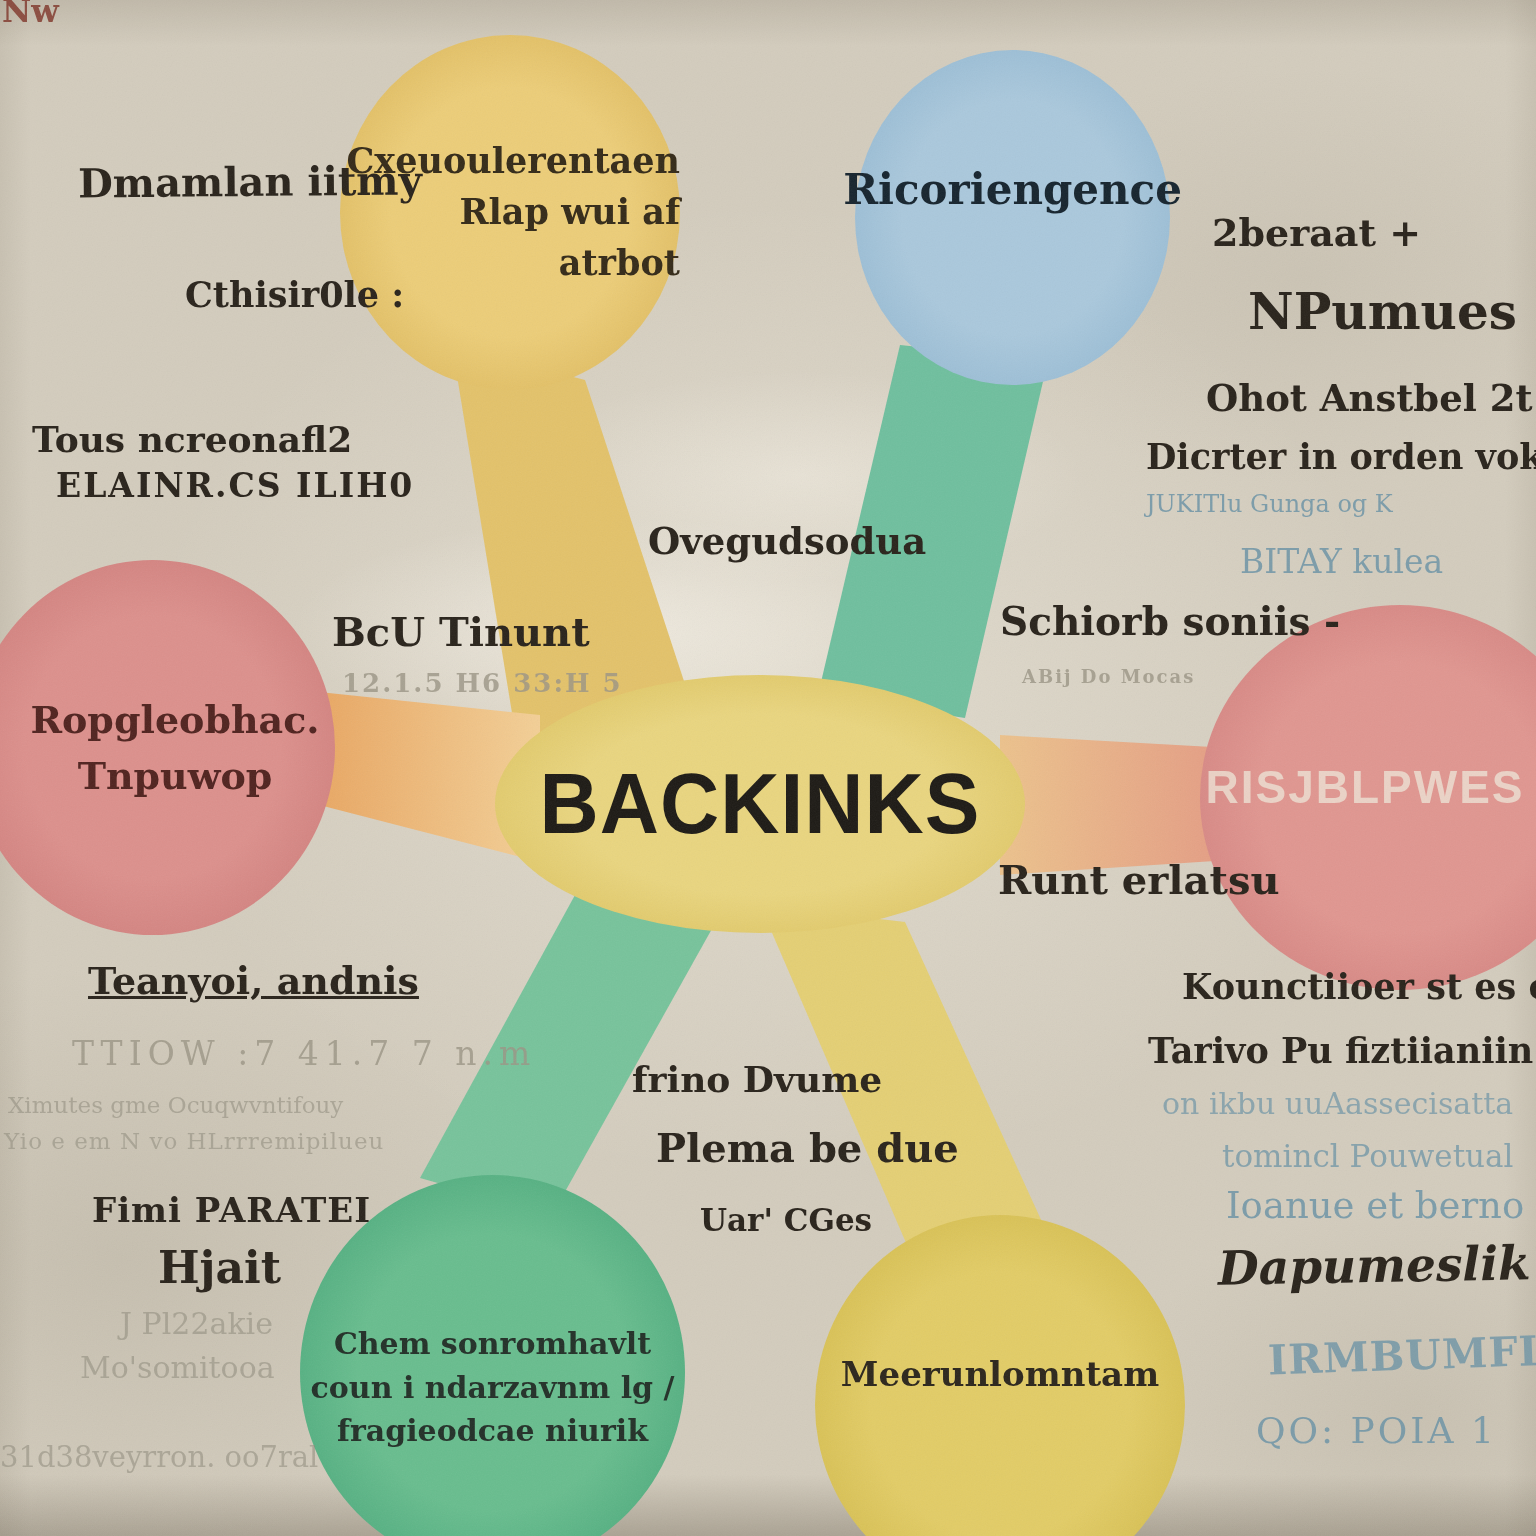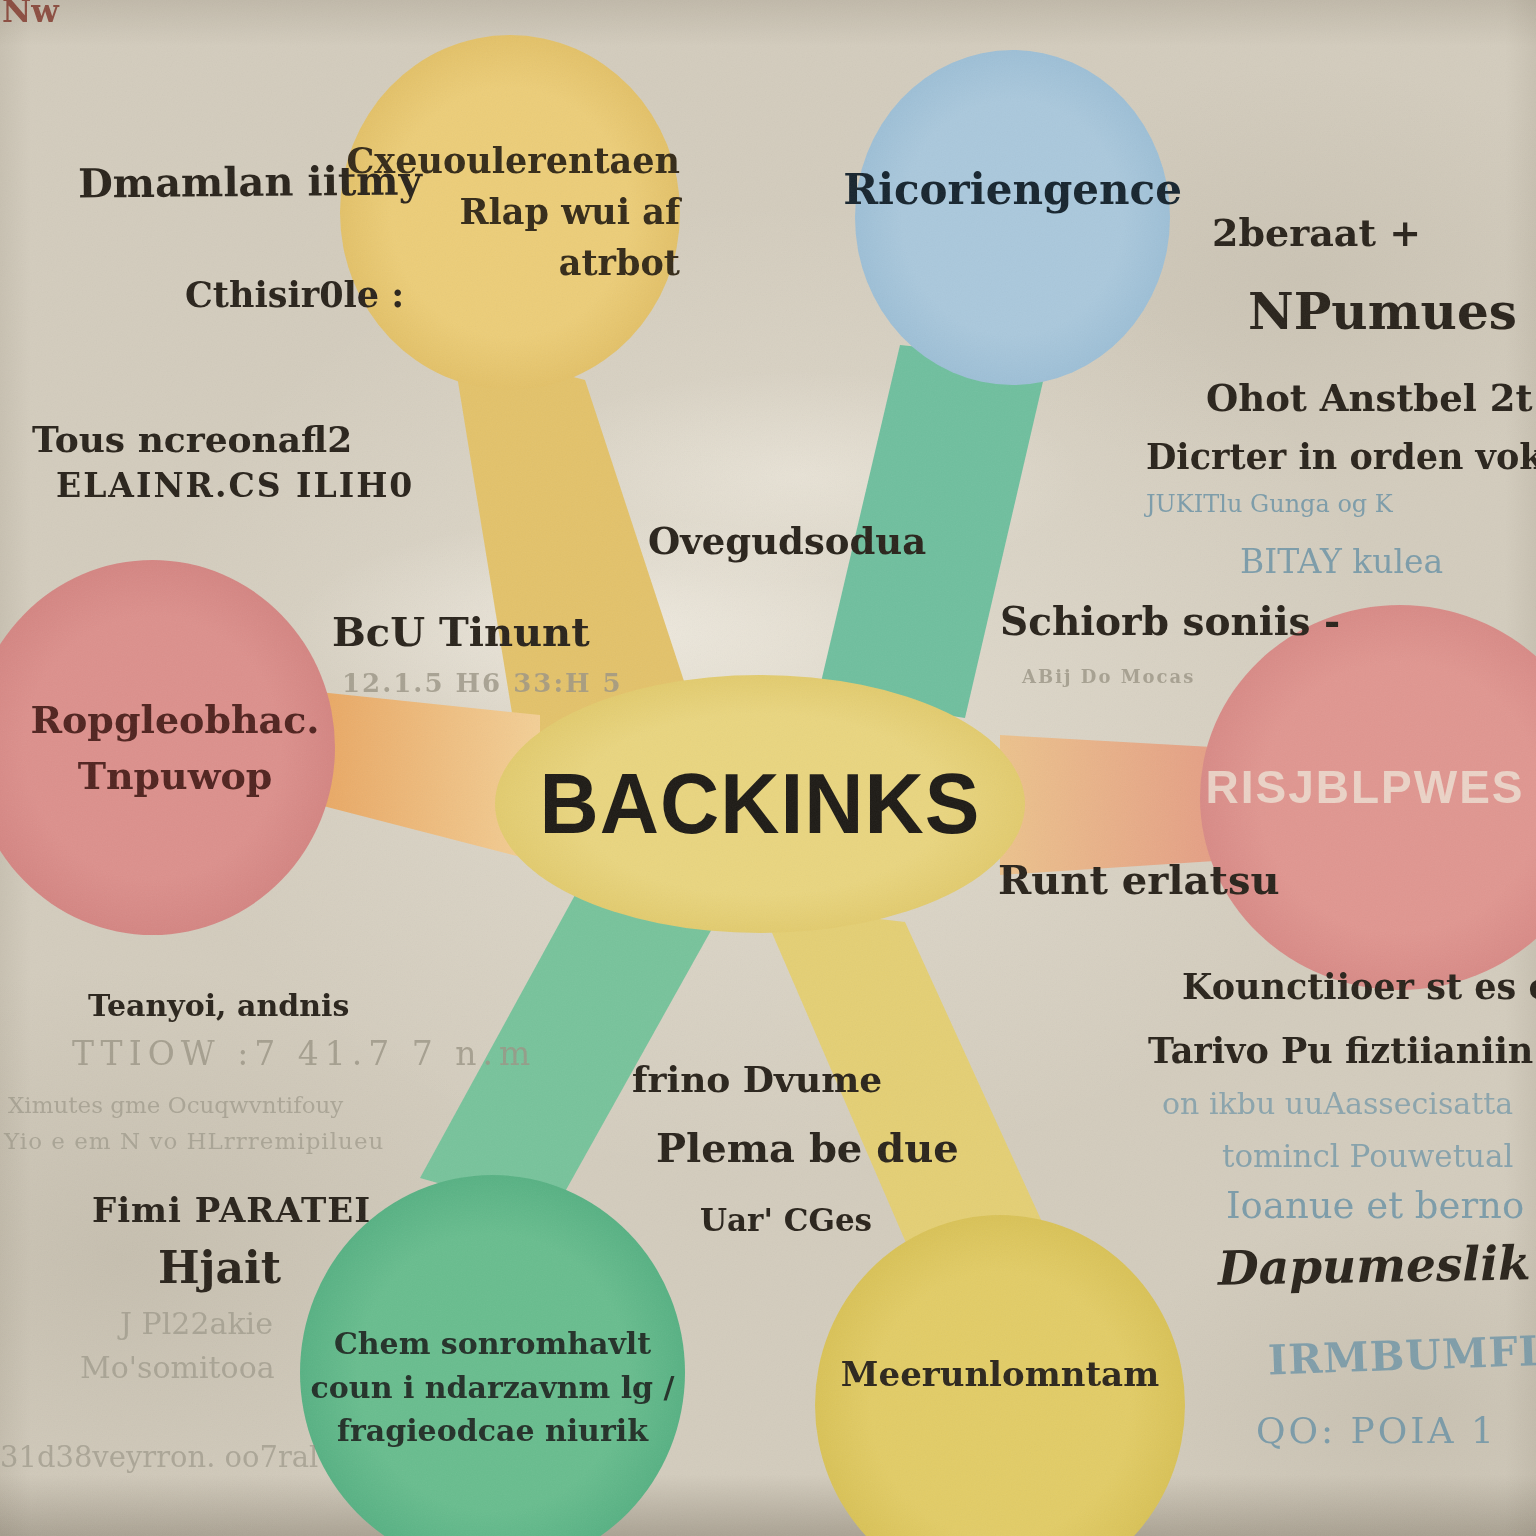--- a/index.html
+++ b/index.html
@@ -123,21 +123,21 @@
   <div class="ann faint" style="left:1022px;top:666px;font-size:18px;letter-spacing:2px;">ABij Do Mocas</div>
 
   <div class="ann" style="left:998px;top:856px;font-size:40px;">Runt erlatsu</div>
 
   <div class="ann" style="left:1182px;top:966px;font-size:35px;">Kounctiioer st es ottud</div>
   <div class="ann" style="left:1148px;top:1030px;font-size:35px;">Tarivo Pu fiztiianiin aourt</div>
   <div class="ann faded-blue" style="left:1162px;top:1086px;font-size:30px;font-weight:normal;opacity:.7;">on ikbu uuAassecisatta</div>
   <div class="ann faded-blue" style="left:1222px;top:1138px;font-size:31px;font-weight:normal;opacity:.75;">tomincl Pouwetual</div>
   <div class="ann faded-blue" style="left:1226px;top:1184px;font-size:37px;font-weight:normal;">Ioanue et berno</div>
 
-  <div class="ann" style="left:88px;top:988px;font-size:30px;">Teanyoi, andnis</div>
+  <div class="ann" style="left:88px;top:958px;font-size:38px;text-decoration:underline;">Teanyoi, andnis</div>
   <div class="ann faint" style="left:72px;top:1034px;font-size:33px;letter-spacing:6px;font-weight:normal;">TTIOW :7 41.7 7 n.m</div>
   <div class="ann very-faint" style="left:8px;top:1092px;font-size:23px;font-weight:normal;">Ximutes gme Ocuqwvntifouy</div>
   <div class="ann" style="left:92px;top:1190px;font-size:34px;letter-spacing:1px;">Fimi PARATEI</div>
   <div class="ann very-faint" style="left:4px;top:1128px;font-size:23px;letter-spacing:1px;font-weight:normal;">Yio e em N vo HLrrremipilueu</div>
   <div class="ann" style="left:158px;top:1242px;font-size:44px;">Hjait</div>
   <div class="ann very-faint" style="left:120px;top:1306px;font-size:30px;font-weight:normal;">J Pl22akie</div>
   <div class="ann very-faint" style="left:80px;top:1350px;font-size:30px;font-weight:normal;">Mo'somitooa</div>
   <div class="ann very-faint" style="left:0px;top:1392px;font-size:29px;font-weight:normal;margin-top:48px;">31d38veyrron. oo7ral</div>
 
   <div class="ann" style="left:632px;top:1058px;font-size:36px;">frino Dvume</div>

